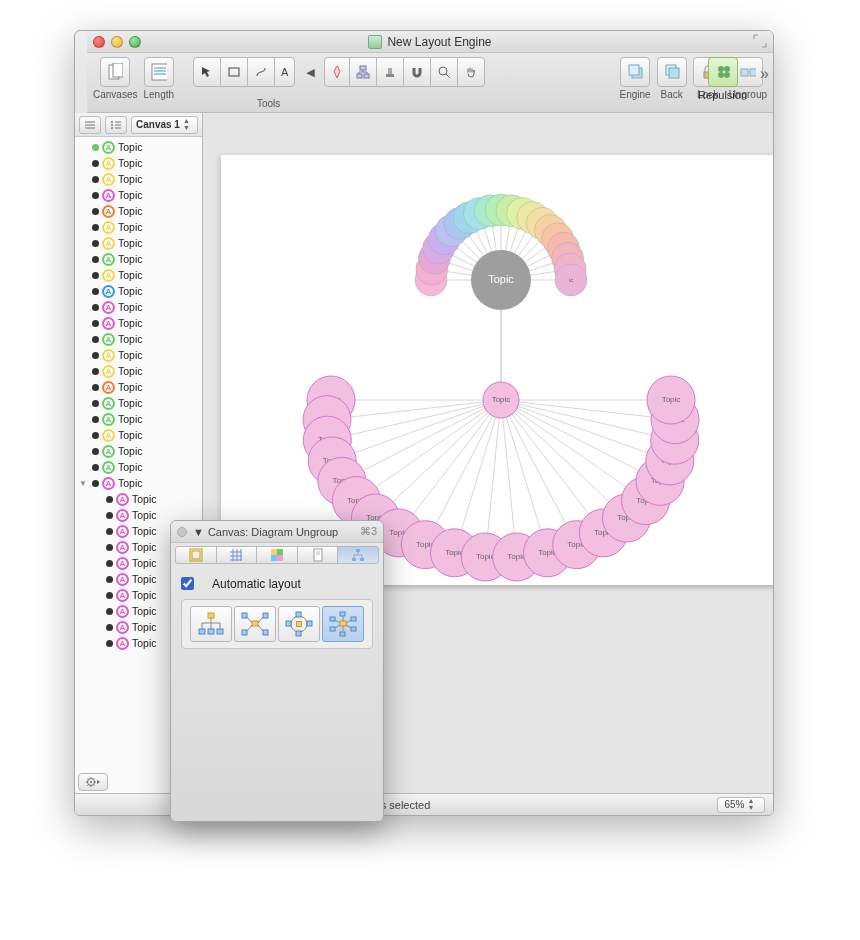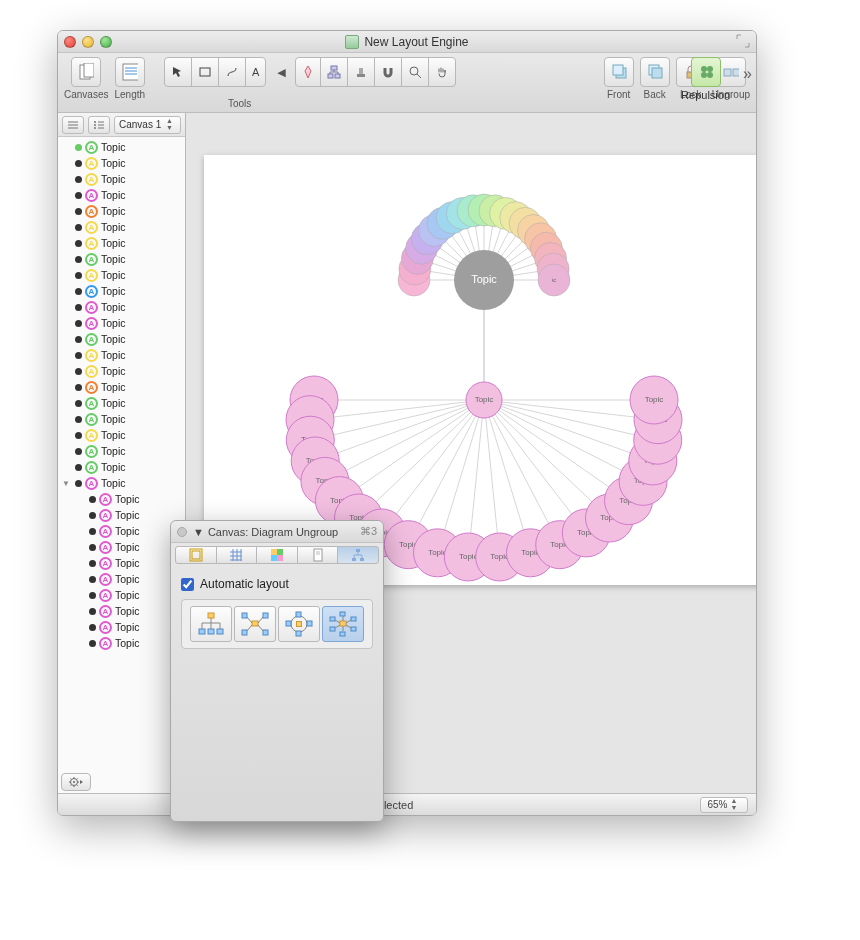--- a/index.html
+++ b/index.html
@@ -1,22 +1,22 @@
 <!DOCTYPE html>
 <html><head>
 <meta charset="utf-8">
 <style>
   * { box-sizing: border-box; margin:0; padding:0; }
   body { background:#fff; font-family: "Lucida Grande","Helvetica Neue",Arial,sans-serif; font-size:11px; color:#333; }
   .wrap { width:860px; height:940px; position:relative; margin:0 auto; }
 
-  .window { position:absolute; left:57px; top:30px; width:700px; height:786px;
+  .window { position:absolute; left:74px; top:30px; width:700px; height:786px;
     background:linear-gradient(#ededed,#e6e6e6 60px,#e6e6e6 100%);
     border:1px solid #a9a9a9; border-radius:6px; box-shadow:0 12px 40px rgba(0,0,0,.30);
-    overflow:hidden;}
+    overflow:hidden;padding-left:12px;}
   .titlebar { height:22px; background:linear-gradient(#ededed,#d9d9d9); border-bottom:1px solid #c3c3c3;
     display:flex; align-items:center; padding:0 6px; position:relative;}
   .traffic { display:flex; gap:6px; }
   .dot{ width:12px; height:12px; border-radius:50%; border:1px solid rgba(0,0,0,.25);}
   .dot.red{background:radial-gradient(circle at 35% 30%,#ff867a,#e0443e);}
   .dot.yellow{background:radial-gradient(circle at 35% 30%,#ffe08a,#e6b52e);}
   .dot.green{background:radial-gradient(circle at 35% 30%,#9ee896,#4cae4c);}
   .title { position:absolute; left:0; right:0; top:0; height:22px; display:flex; align-items:center; justify-content:center;
     gap:5px; pointer-events:none; color:#333; font-size:12px;}
   .docicon{width:14px; height:14px;background:linear-gradient(#cfe9d2,#95cc9b);border:1px solid #7aa87f;border-radius:2px;}
@@ -37,21 +37,21 @@
   .tbright{position:absolute; right:26px; top:4px; display:flex; flex-direction:column; align-items:center; gap:2px;}
   .more{position:absolute; right:4px; top:12px; color:#666; font-size:16px;}
   .hint{position:absolute; left:170px; bottom:3px; font-size:10px; color:#555;}
 
   .body { position:absolute; top:82px; bottom:22px; left:0; right:0; display:flex; background:#f5f5f5;}
   .sidebar{ width:128px; border-right:1px solid #b8b8b8; background:#fafafa; display:flex; flex-direction:column; overflow:hidden;}
   .sidehead{ height:24px; background:linear-gradient(#f4f4f4,#e4e4e4); border-bottom:1px solid #c8c8c8;
     display:flex; align-items:center; padding:0 4px; gap:4px;}
   .smallbtn{ width:22px; height:18px; background:linear-gradient(#fcfcfc,#e3e3e3); border:1px solid #bcbcbc; border-radius:3px; display:flex; align-items:center; justify-content:center;}
   .canvsel{ flex:1; height:18px; background:linear-gradient(#fff,#e9e9e9); border:1px solid #bcbcbc; border-radius:3px; font-size:10px;
-    display:flex; align-items:center;justify-content:space-between; padding:0 4px;}
+    display:flex; align-items:center;justify-content:space-between; padding:0 4px;font-weight:bold;}
   .spl { width:10px; display:flex; flex-direction:column; justify-content:center; gap:1px; color:#666; font-size:7px; line-height:6px;}
   .tree{flex:1; overflow-y:auto; overflow-x:hidden; padding:2px 0;}
   .row{ display:flex; align-items:center; height:16px; padding-left:4px; gap:3px; white-space:nowrap; font-size:10.5px; color:#222;}
   .row .disc{color:#888; width:10px; font-size:8px;}
   .row .bullet{ width:7px;height:7px;border-radius:50%;}
   .row .aicon{ width:13px;height:13px;border-radius:50%;border:2px solid #000; display:flex; align-items:center; justify-content:center; font-size:8px; font-weight:bold;}
   .row.indent{ padding-left:18px;}
 
   .canvas{ flex:1; position:relative; background:#e5e5e5; overflow:hidden;}
   .page{ position:absolute; left:18px; top:42px; width:560px; height:430px; background:#fff; box-shadow:0 2px 6px rgba(0,0,0,.25);}
@@ -71,21 +71,21 @@
   .phead .dots{display:flex; gap:4px;}
   .phead .d{width:10px;height:10px;border-radius:50%;background:#c8c8c8;border:1px solid #a8a8a8;}
   .phead .ktag{ margin-left:auto; color:#888;}
   .tabbar{ height:24px; display:flex; padding:3px 4px; gap:0;}
   .tabbar .tab{ flex:1; height:18px; border:1px solid #b8b8b8; background:linear-gradient(#fcfcfc,#e3e3e3); margin-left:-1px; display:flex; align-items:center; justify-content:center;}
   .tabbar .tab:first-child{border-top-left-radius:3px;border-bottom-left-radius:3px; margin-left:0;}
   .tabbar .tab:last-child{border-top-right-radius:3px;border-bottom-right-radius:3px;}
   .tabbar .tab.active{background:linear-gradient(#b8cfe8,#d7e3f0);}
   .tabbar svg{width:14px;height:14px;}
   .pbody{ padding:6px 10px 10px 10px;}
-  .chk{display:flex;align-items:flex-end;gap:6px; font-size:12px; color:#222; margin:4px 0 8px 0;}
+  .chk{display:flex;align-items:flex-start;gap:18px; font-size:12px; color:#222; margin:4px 0 8px 0;}
   .chk input{accent-color:#3366cc;}
   .stylebox{ background:#eee; border:1px solid #c4c4c4; border-radius:4px; padding:6px; display:flex; gap:2px; justify-content:center; margin-bottom:14px;}
   .style{ width:42px; height:36px; border:1px solid #b8b8b8; border-radius:3px; background:linear-gradient(#fdfdfd,#e9e9e9); display:flex; align-items:center;justify-content:center;}
   .style.sel{background:linear-gradient(#cfe0f5,#b8d0ec); border-color:#7fa7d6;}
   .slrow{ display:flex; flex-direction:column; align-items:center; gap:5px; margin-bottom:12px;}
   .slrow .sl{width:100%; display:flex; align-items:center; gap:6px;}
   .slrow .sl svg{flex:none;}
   .track{ flex:1; height:4px; background:#c8c8c8; border-radius:2px; position:relative;}
   .knob{ position:absolute; top:-5px; width:14px;height:14px;border-radius:50%; background:radial-gradient(circle at 35% 30%,#fff,#ccc); border:1px solid #999;}
 
@@ -210,21 +210,21 @@
     <span class="hint">Tools</span>
 
     <div style="flex:1"></div>
     <div class="tbgroup">
           <div class="btn square">
             <svg width="18" height="18">
               <rect x="5" y="5" width="10" height="10" fill="#bde" stroke="#7ab"></rect>
               <rect x="2" y="2" width="10" height="10" fill="#def" stroke="#7ab"></rect>
             </svg>
           </div>
-          <span class="label">Front</span>
+          <span class="label">Engine</span>
         </div>
     <div class="tbgroup">
           <div class="btn square">
             <svg width="18" height="18">
               <rect x="2" y="2" width="10" height="10" fill="#def" stroke="#7ab"></rect>
               <rect x="5" y="5" width="10" height="10" fill="#bde" stroke="#7ab"></rect>
             </svg>
           </div>
           <span class="label">Back</span>
         </div>

